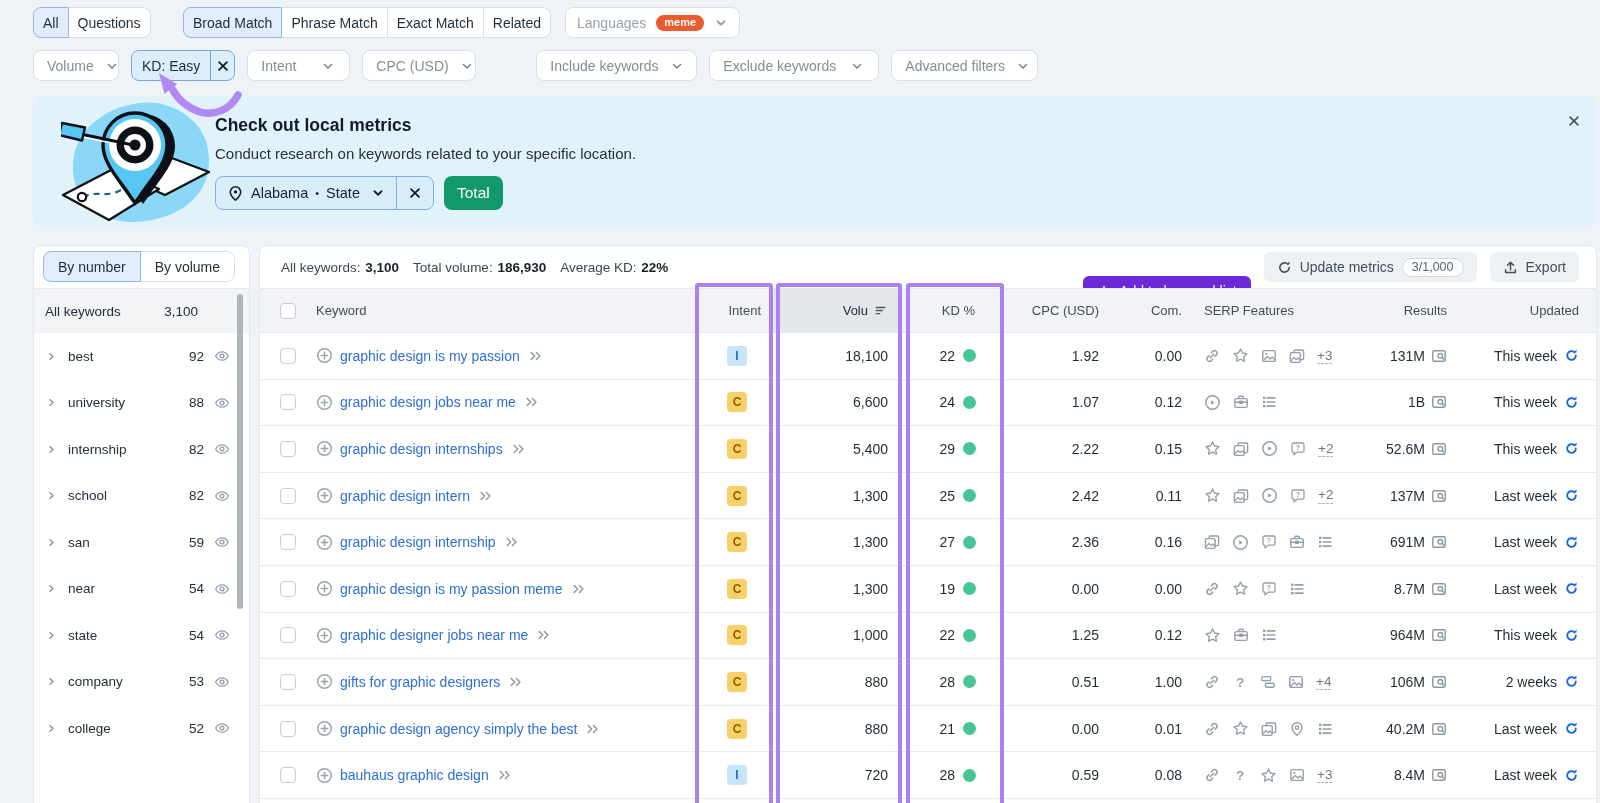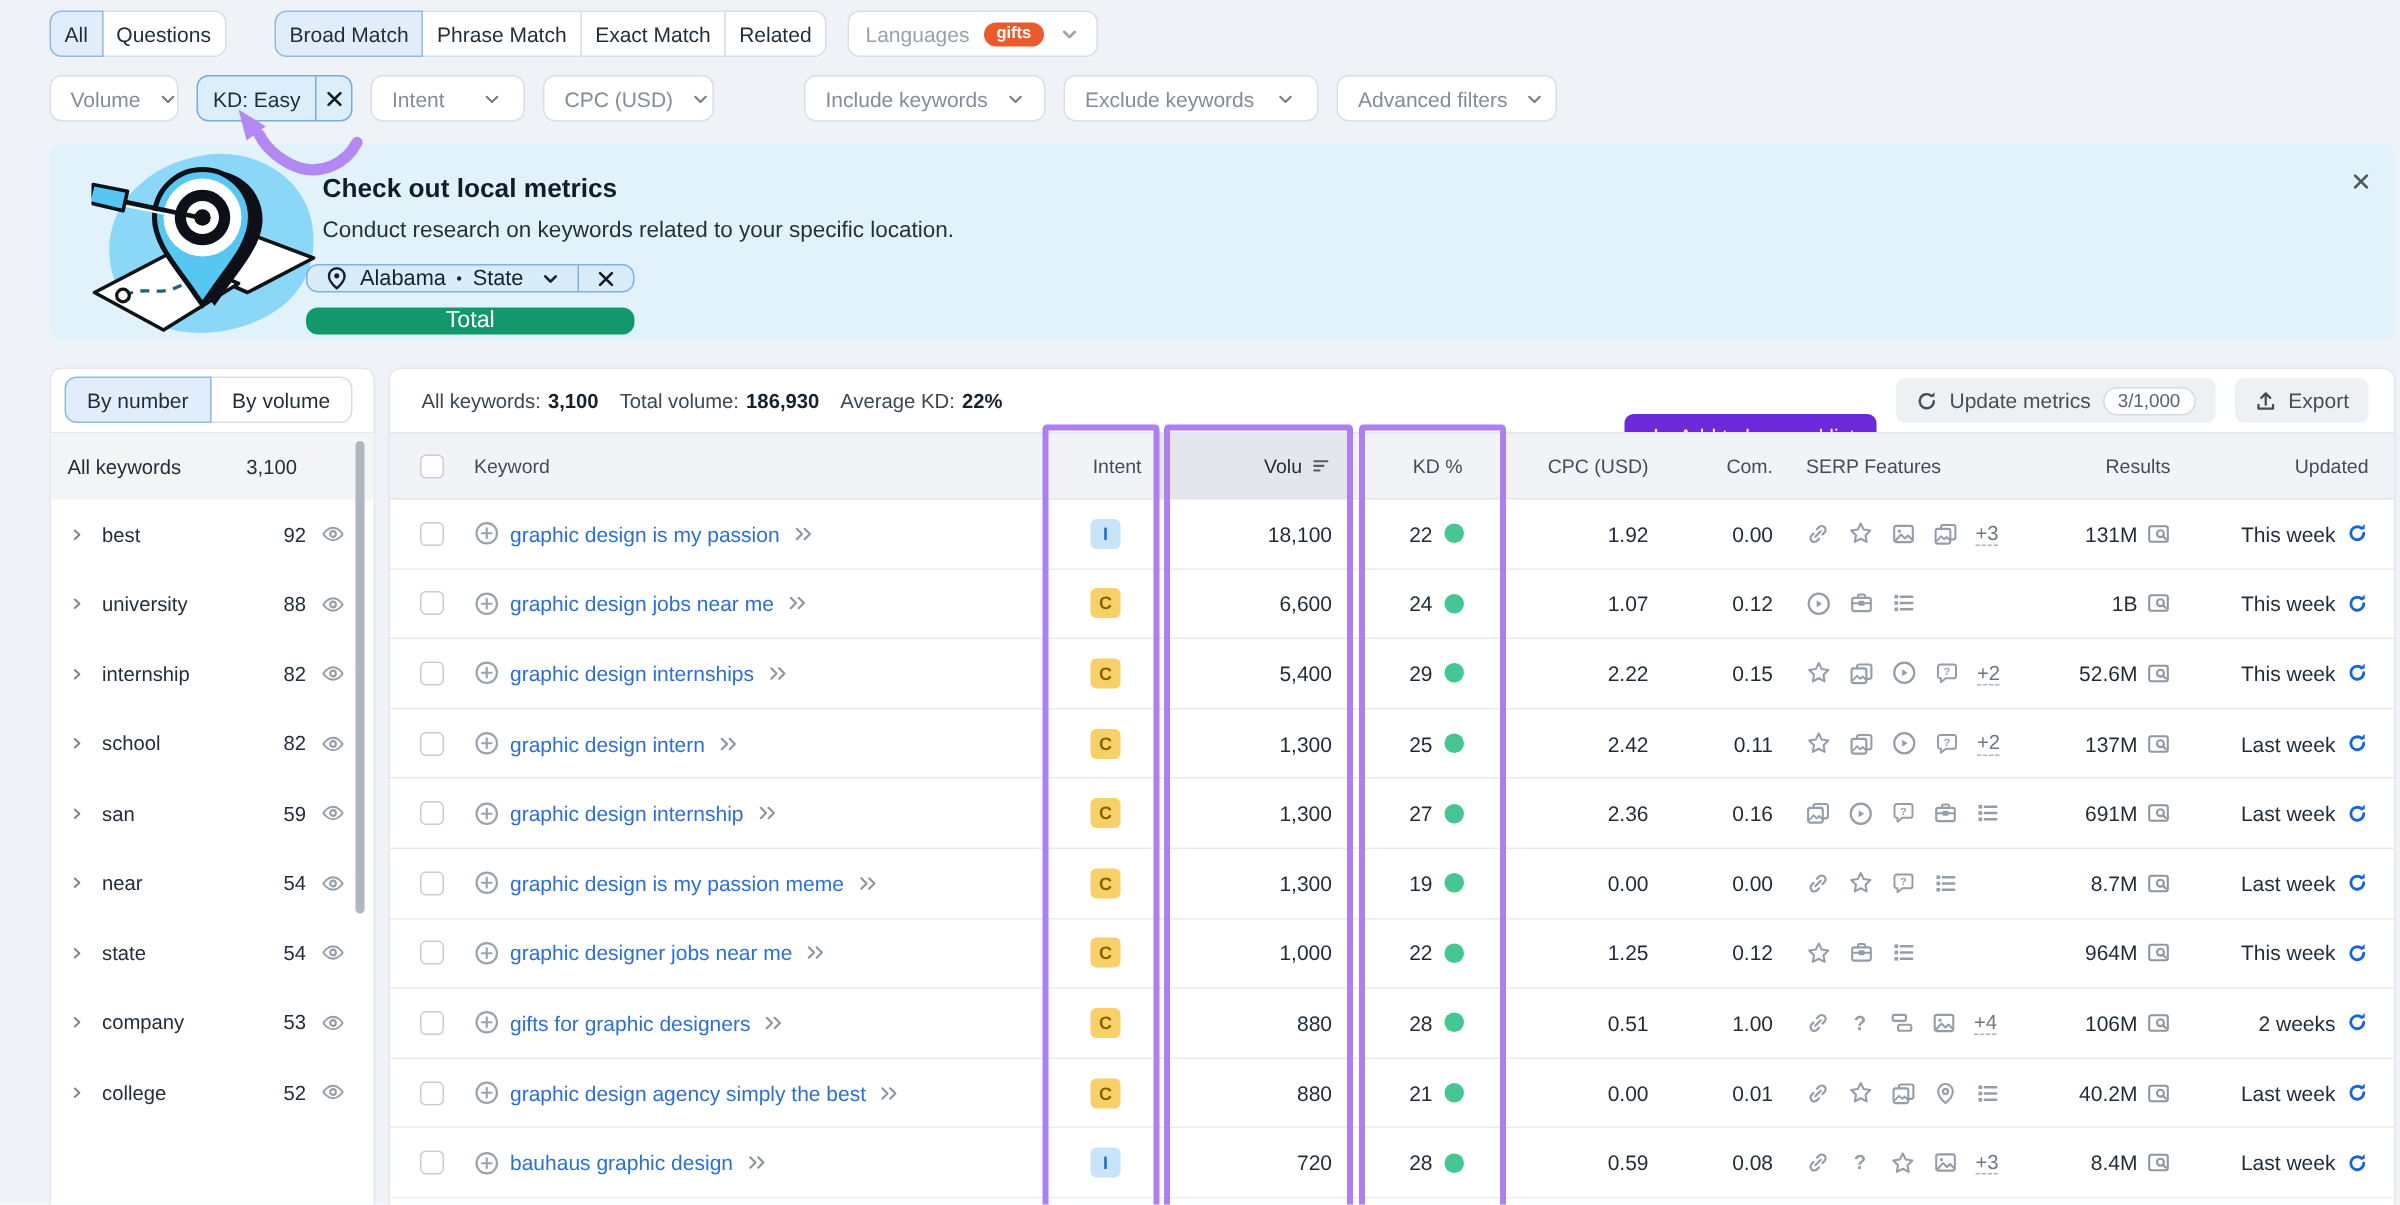--- a/index.html
+++ b/index.html
@@ -49,21 +49,21 @@
   .chip.active-chip .chip-x { width:23px; height:100%; display:flex; align-items:center; justify-content:center; color:#111b25; }
 
   
   .banner {
     position:absolute; left:33px; top:96px; width:1564px; height:131px;
     background:#e2f2fb; border-radius:8px; overflow:hidden;
   }
   .banner-illustration { position:absolute; left:28px; top:5px; }
   .banner-title { position:absolute; left:182px; top:19px; font-size:17.5px; font-weight:700; color:#101d29; }
   .banner-subtitle { position:absolute; left:182px; top:49px; font-size:15px; color:#25313c; }
-  .loc-row { position:absolute; left:171px; top:80px; display:flex; gap:10px; height:34px;flex-direction:column; }
+  .loc-row { position:absolute; left:182px; top:80px; display:flex; gap:10px; height:34px; }
   .loc-chip {
     display:flex; align-items:center; height:34px; background:#d9ecfa;
     border:1px solid #7fb2e2; border-radius:8px; font-size:14.5px; color:#16222e; cursor:pointer;
   }
   .loc-main { display:flex; align-items:center; gap:7px; padding:0 11px; }
   .loc-divider { width:1px; align-self:stretch; background:#7fb2e2; }
   .loc-x { width:36px; height:100%; display:flex; align-items:center; justify-content:center; color:#111b25; }
   .search-btn {
     height:34px; padding:0 13px; background:#12996b; color:#fff; border:none;
     border-radius:8px; font-size:15.5px; font-family:inherit; cursor:pointer;
@@ -163,21 +163,21 @@
       <div class="seg">Questions</div>
     </div>
   <div class="seg-group" style="left:150px" id="match-tabs">
       <div class="seg active">Broad Match</div>
       <div class="seg">Phrase Match</div>
       <div class="seg">Exact Match</div>
       <div class="seg">Related</div>
     </div>
   <div class="lang-chip" style="left:532px">
     <span>Languages</span>
-    <span class="beta-badge">gifts</span>
+    <span class="beta-badge">meme</span>
     <span class="icon chev">
         <svg width="14" height="14" viewBox="0 0 16 16" fill="none" stroke="currentColor" stroke-width="1.4" stroke-linecap="round" stroke-linejoin="round">
           <path d="M4 6l4 4 4-4" stroke-width="2.1"></path>
         </svg>
       </span>
   </div>
 </div>
 
 <div class="filters-row" id="filters-row">
     <div class="chip">

